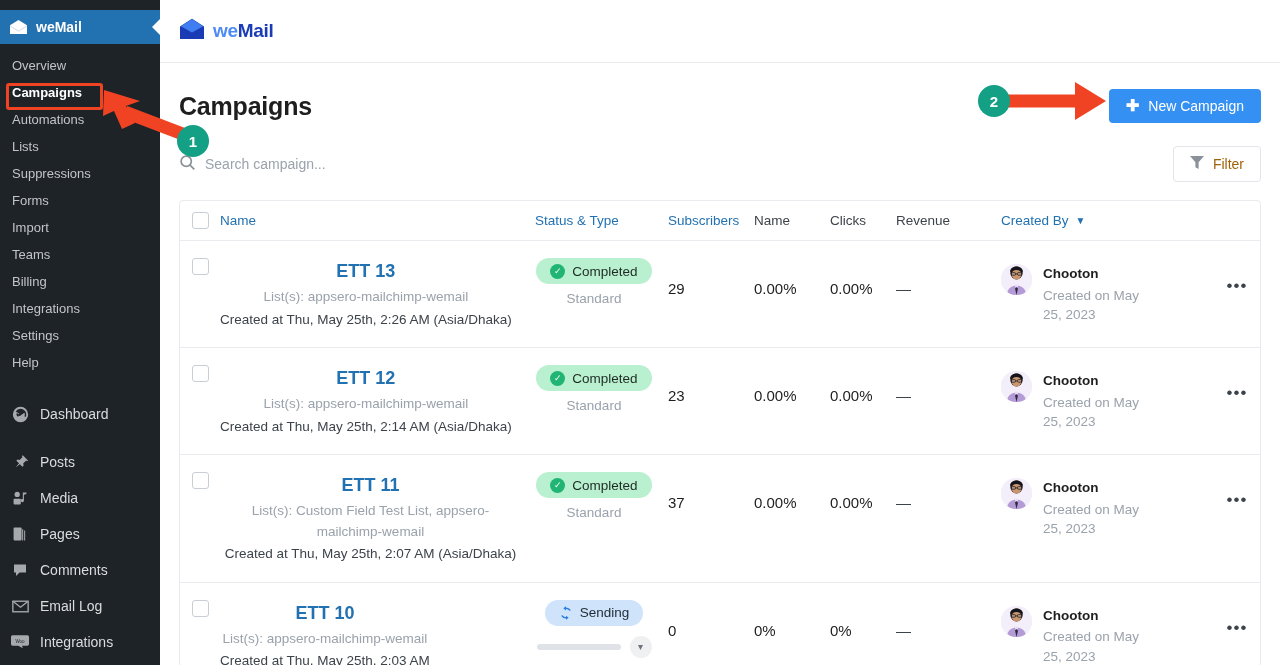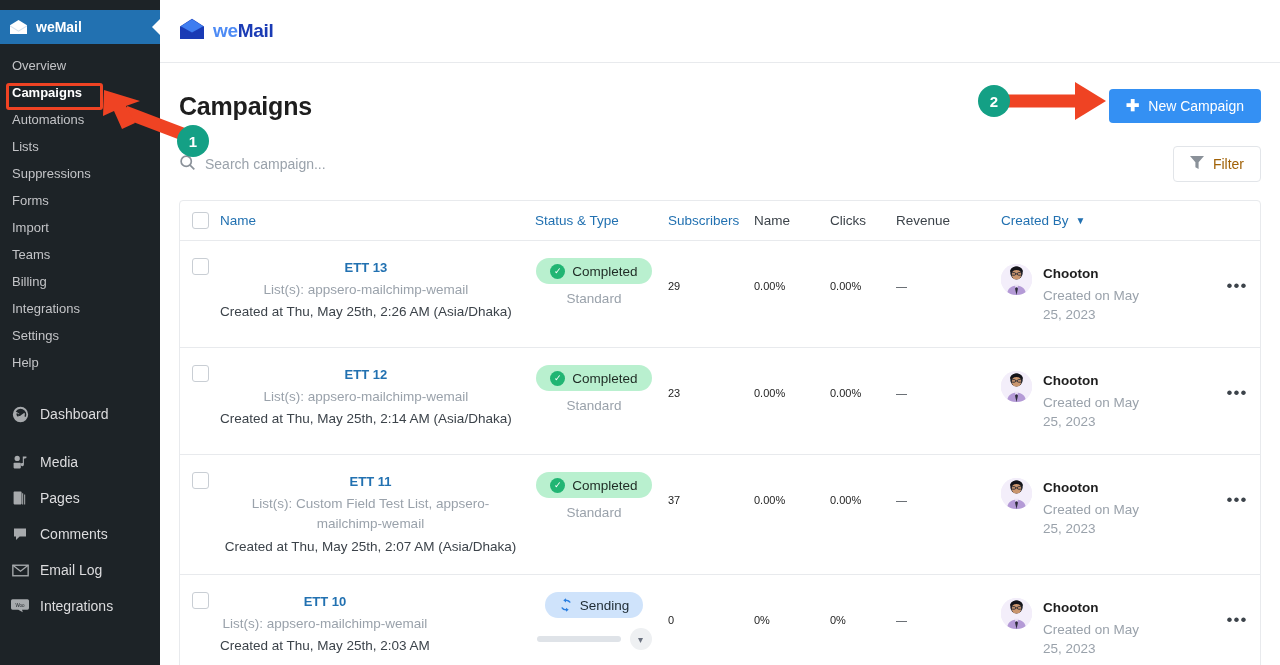--- a/index.html
+++ b/index.html
@@ -118,21 +118,21 @@
     width: 17px; height: 17px; border: 1px solid #c9ced4;
     border-radius: 3px; background: #fff; cursor: pointer;
   }
 
   .drow { border-bottom: 1px solid #e8eaed; min-height: 107px; align-items: flex-start; padding: 17px 0; }
   .drow:last-child { border-bottom: none; }
   .drow .c-check { align-items: center; align-self: stretch; }
   .drow .cell { align-items: flex-start; }
 
   .cname-block { display: flex; flex-direction: column; gap: 2px; padding-right: 14px; }
-  .cname-link { font-size: 13px; font-weight: bold; color: #2271b1; cursor: pointer; line-height: 1.5; }
+  .cname-link { font-size: 18px; font-weight: bold; color: #2271b1; cursor: pointer; line-height: 1.5; }
   .cname-lists { font-size: 13.5px; color: #9aa2ab; line-height: 1.52; }
   .cname-created { font-size: 13.5px; color: #3c434a; line-height: 1.52; }
 
   .status-block { display: flex; flex-direction: column; align-items: center; gap: 7px; width: 118px; }
   .pill {
     display: inline-flex; align-items: center; gap: 7px;
     border-radius: 13px; height: 26px; padding: 0 14px;
     font-size: 13.5px; font-weight: 500;
   }
   .pill.completed { background: #b9f0cf; color: #1e2b24; }
@@ -146,21 +146,21 @@
   .type-label { font-size: 13.5px; color: #9aa2ab; }
 
   .progress-row { display: flex; align-items: center; gap: 9px; margin-top: 3px; }
   .progress-bar { width: 84px; height: 6px; border-radius: 3px; background: #dfe3e8; }
   .chev {
     width: 22px; height: 22px; border-radius: 50%; background: #eef0f2;
     display: flex; align-items: center; justify-content: center;
     color: #6b7280; font-size: 10px; cursor: pointer;
   }
 
-  .metric { font-size: 11px; color: #1e1e1e; padding-top: 22px; }
+  .metric { font-size: 15px; color: #1e1e1e; padding-top: 22px; }
   .metric.dash { color: #3c434a; }
 
   .by-block { display: flex; align-items: flex-start; gap: 11px; padding-top: 6px; }
   .avatar {
     width: 31px; height: 31px; border-radius: 50%; overflow: hidden;
     flex: 0 0 31px; position: relative; background: #efe9f7;
   }
   .by-text { display: flex; flex-direction: column; gap: 2px; max-width: 108px; }
   .by-name { font-size: 13.5px; font-weight: bold; color: #1e1e1e; line-height: 1.45; }
   .by-date { font-size: 13.5px; color: #9aa2ab; line-height: 1.45; }
@@ -219,20 +219,28 @@
       <span class="ic">
         <svg width="17" height="17" viewBox="0 0 20 20" fill="currentColor">
             <path d="M10 1a9 9 0 100 18 9 9 0 000-18zm0 2.2a6.8 6.8 0 016.8 6.8c0 1.1-.26 2.1-.72 3l-1.5-.9c.33-.64.52-1.36.52-2.1a4.9 4.9 0 00-.5-2.1L10 11.2a1.2 1.2 0 11-1-1.8l-.04-.02L4.4 6.5A6.78 6.78 0 0110 3.2zM3.9 7.3l4.2 2.5a1.2 1.2 0 00.3 1.6l-1.5 1.3a3.3 3.3 0 01-.45-5.4z"></path>
           </svg>
       </span>
       <span>Dashboard</span>
     </div>
 
     <div class="wp-sep"></div>
 
+    <div class="wp-item">
+      <span class="ic">
+        <svg width="16" height="16" viewBox="0 0 20 20" fill="currentColor">
+            <path d="M13.5 1.5l-1.2 1.2 1 1-3.8 3.8-2.6-.5-1.4 1.4 3.3 3.3-4.3 5.3 5.3-4.3 3.3 3.3 1.4-1.4-.5-2.6 3.8-3.8 1 1 1.2-1.2-6.5-6.5z"></path>
+          </svg>
+      </span>
+      <span>Posts</span>
+    </div>
 
     <div class="wp-item">
       <span class="ic">
         <svg width="16" height="16" viewBox="0 0 20 20" fill="currentColor">
             <circle cx="6.5" cy="5.5" r="3.3"></circle>
             <rect x="2" y="11" width="9" height="7" rx="1"></rect>
             <path d="M13.5 3.2v8.1a2 2 0 101.4 1.9V5.8l3.1-.8V3.2l-4.5 0z"></path>
           </svg>
       </span>
       <span>Media</span>

